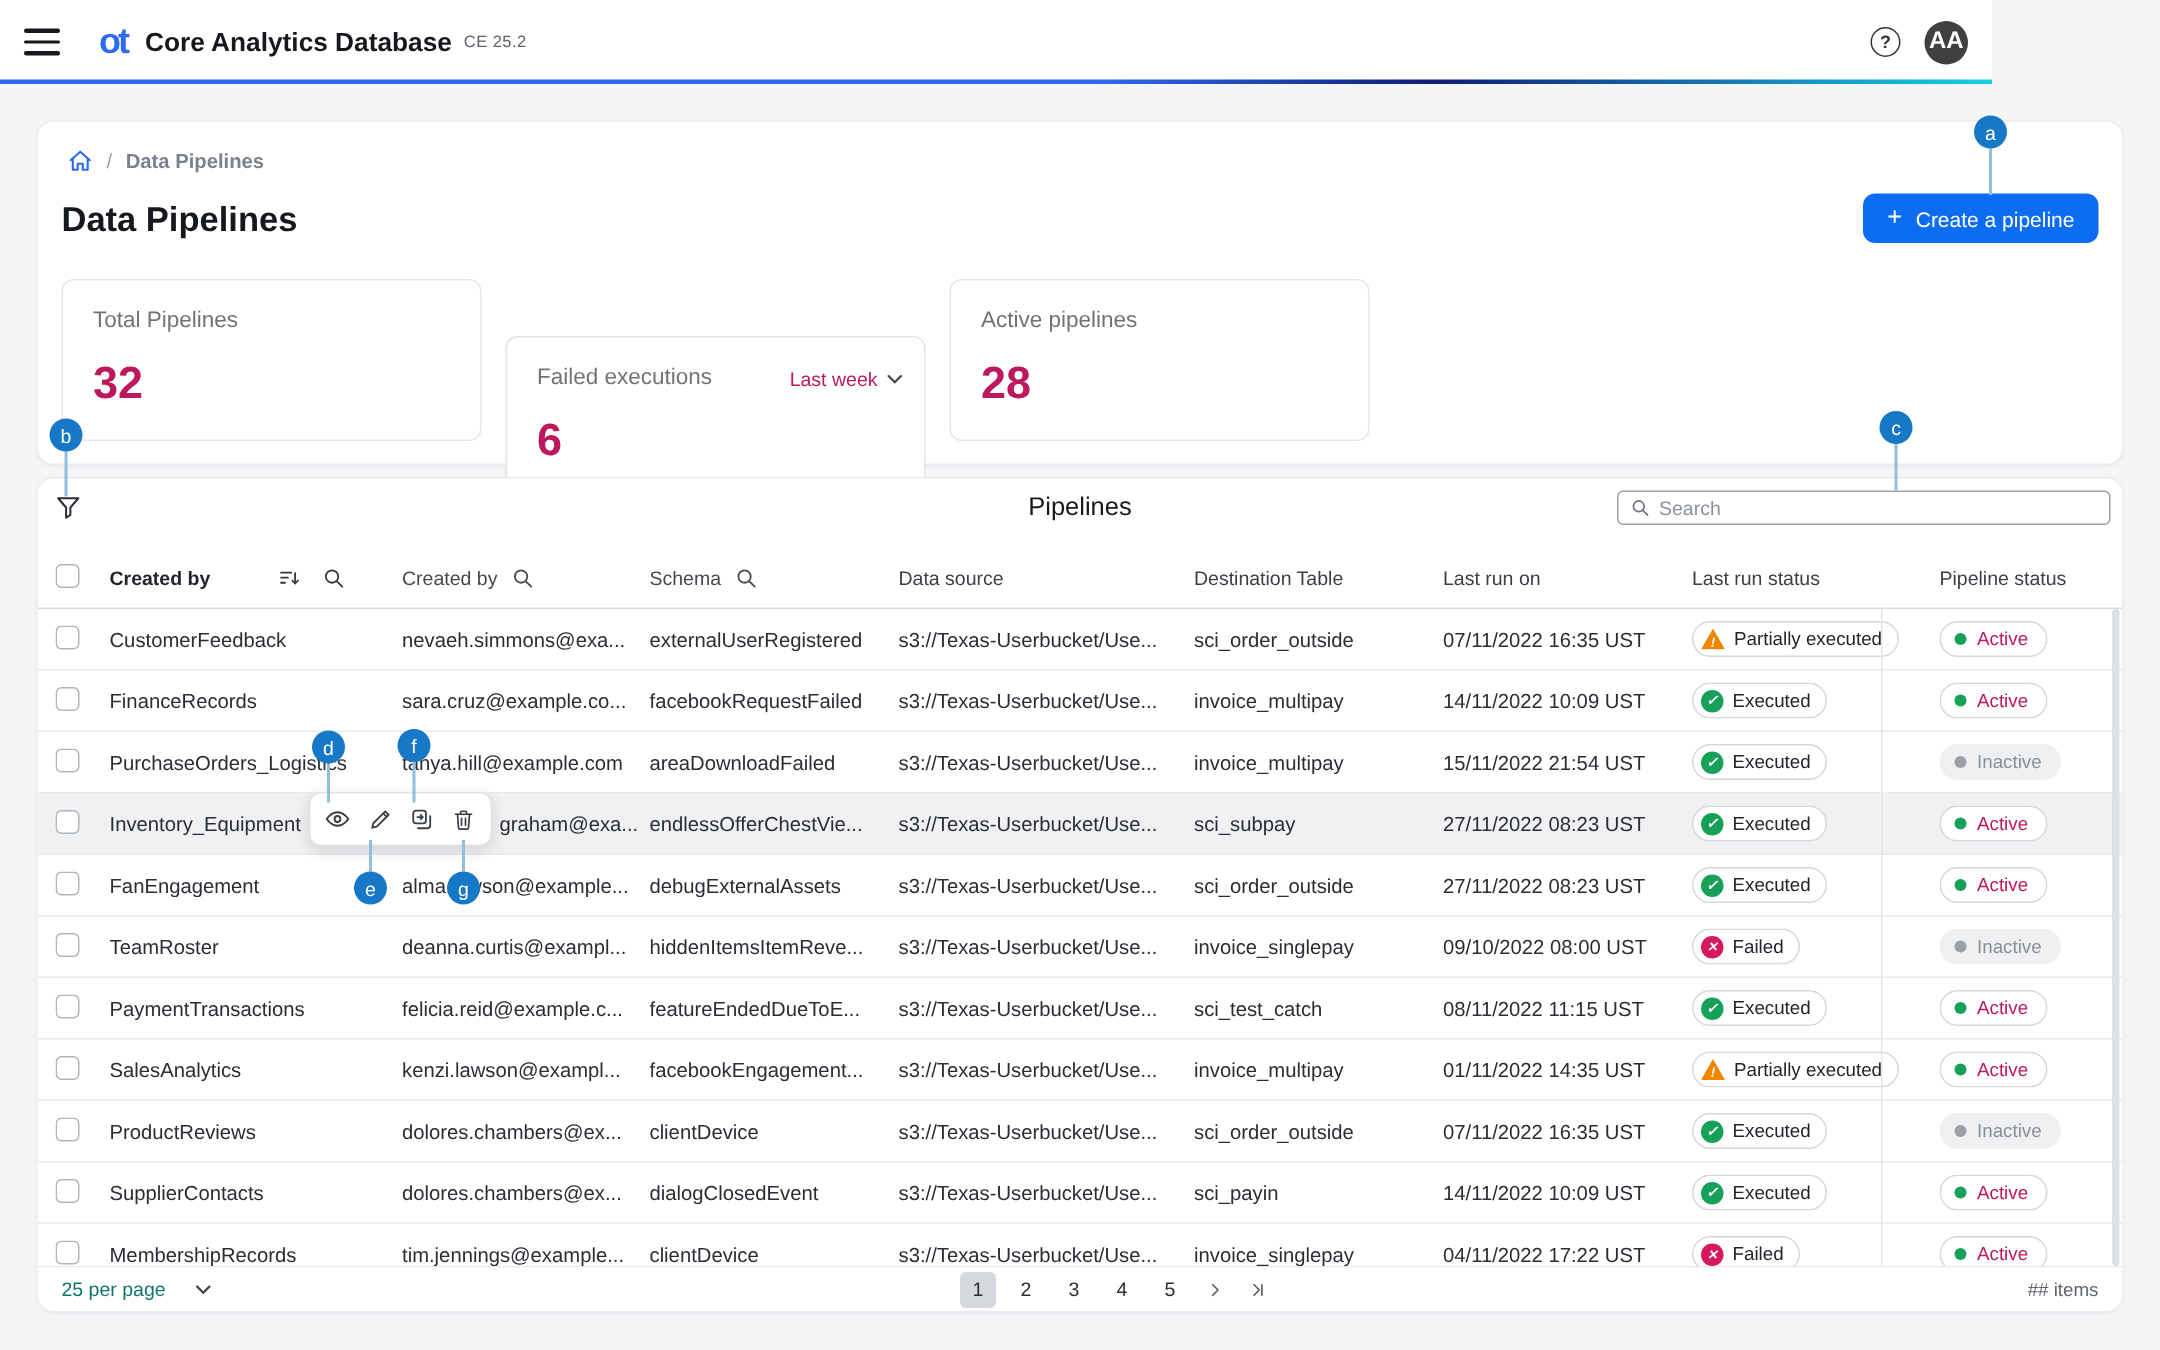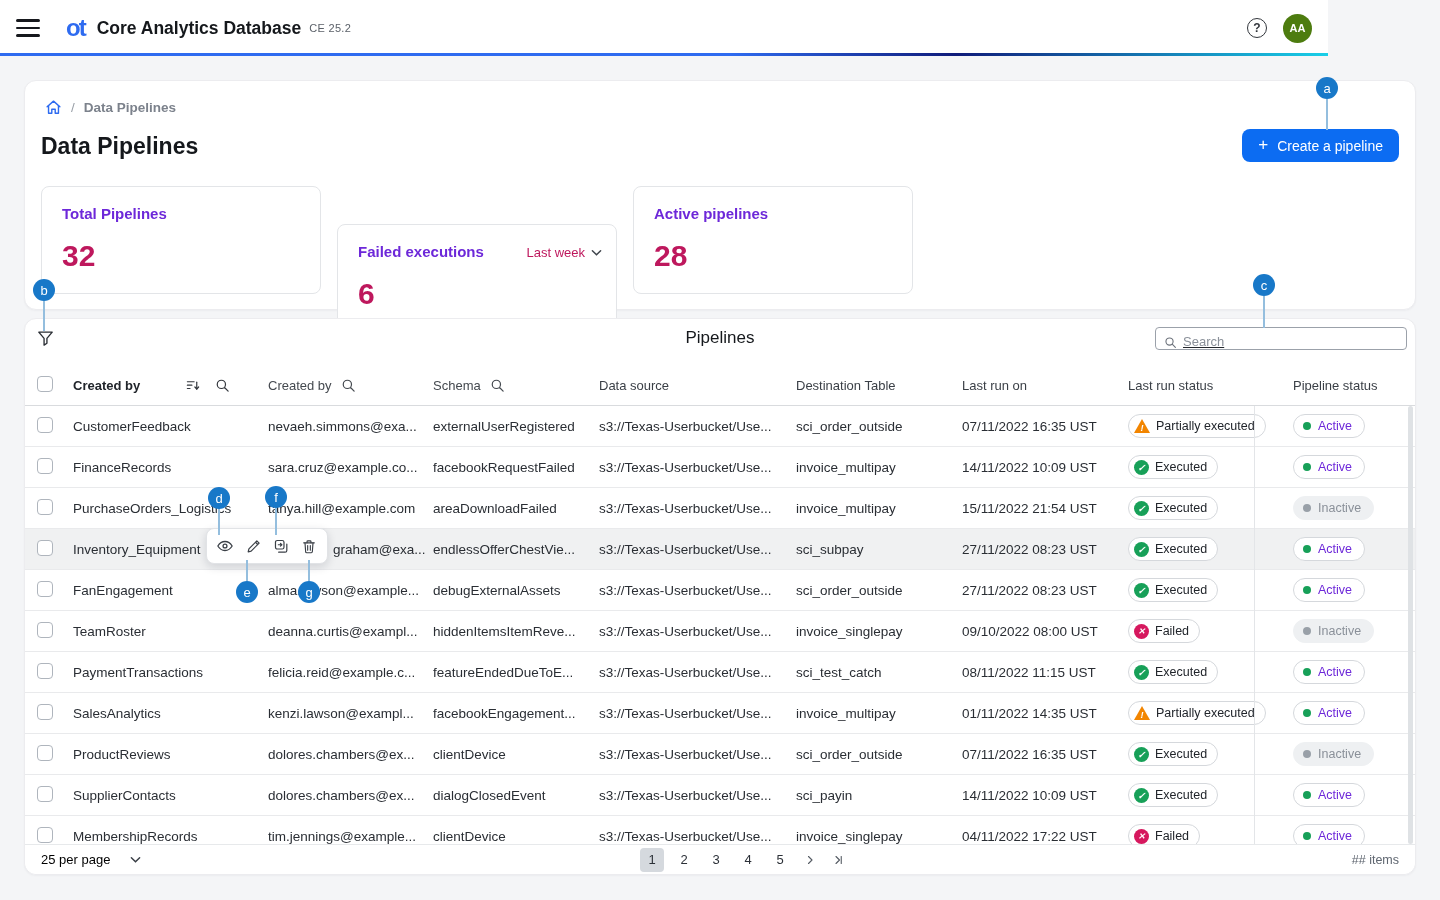--- a/index.html
+++ b/index.html
@@ -12,50 +12,50 @@
   .appbar::after { content:""; position:absolute; left:0; bottom:0; width:100%; height:3px;
             background:linear-gradient(90deg,#2e6bf0 0%,#2e6bf0 55%,#101c7a 72%,#19cfe8 100%); }
   .hamburger { width:24px; height:24px; display:flex; flex-direction:column; justify-content:center; gap:5px; cursor:pointer; }
   .hamburger i { display:block; height:2.4px; background:#16181d; border-radius:2px; }
   .logo { font-weight:800; font-size:24px; color:#2e6bf0; letter-spacing:-2px; margin:0 12px 0 26px; font-style:normal; }
   .app-title { font-size:17.5px; font-weight:600; color:#15181c; }
   .app-version { font-size:11px; color:#5b6169; margin-left:8px; letter-spacing:.3px; }
   .appbar-right { margin-left:auto; display:flex; align-items:center; gap:16px; }
   .help { width:20px; height:20px; border:1.6px solid #32363c; border-radius:50%;
           display:flex; align-items:center; justify-content:center; font-size:12px; font-weight:700; color:#32363c; }
-  .avatar { width:29px; height:29px; border-radius:50%; background:#4d7c0f; color:#fff;
-            display:flex; align-items:center; justify-content:center; font-size:11px; font-weight:700; }
+  .avatar { width:29px; height:29px; border-radius:50%; background:#404040; color:#fff;
+            display:flex; align-items:center; justify-content:center; font-size:16px; font-weight:700; }
 
   
   .card { position:absolute; background:#fff; border-radius:12px; border:1px solid #ececef;
           box-shadow:0 1px 2px rgba(16,24,40,.04); }
   .topcard { left:24px; top:80px; width:1392px; height:230px; }
   .tablecard { left:24px; top:318px; width:1392px; height:557px; overflow:hidden; }
 
   
   .breadcrumb { position:absolute; left:20px; top:18px; display:flex; align-items:center; gap:9px;
                 font-size:13.5px; font-weight:700; color:#7c828c; }
   .breadcrumb .sep { color:#9aa0a8; font-weight:400; }
   .page-title { position:absolute; left:16px; top:52px; font-size:23px; font-weight:600; color:#15181c; }
   .create-btn { position:absolute; right:16px; top:48px; height:33px; padding:0 16px; border:none;
                 background:#0c6cf2; color:#fff; border-radius:8px; font-size:14px;
                 font-family:"Liberation Sans",sans-serif; display:flex; align-items:center; gap:9px; cursor:pointer; }
   .create-btn .plus { font-size:17px; font-weight:400; margin-top:-1px; }
 
   
   .stat { position:absolute; top:105px; width:280px; height:108px; border:1px solid #e3e5e8; border-radius:8px; background:#fff; }
-  .stat .slabel { position:absolute; left:20px; top:18px; font-size:15px; font-weight:700; color:#6d28d9; }
+  .stat .slabel { position:absolute; left:20px; top:18px; font-size:15px; font-weight:400; color:#737373; }
   .stat .svalue { position:absolute; left:20px; top:52px; font-size:30px; font-weight:700; color:#be185d; }
   .stat .range { position:absolute; right:14px; top:20px; font-size:13px; color:#be185d; display:flex; align-items:center; gap:6px; cursor:pointer; }
 
   
   .filter-btn { position:absolute; left:11px; top:10px; width:20px; height:20px; cursor:pointer; color:#2b2f35; }
   .tbl-title { position:absolute; left:0; top:9px; width:100%; text-align:center; font-size:17px; font-weight:400; color:#15181c; }
-  .searchbox { position:absolute; right:8px; top:8px; width:252px; height:23px; border:1px solid #9ba1aa; border-radius:4px;
-               background:#fff; display:flex; align-items:flex-end; padding:0 8px; gap:6px;text-decoration:underline; }
+  .searchbox { position:absolute; right:8px; top:8px; width:329px; height:23px; border:1px solid #9ba1aa; border-radius:4px;
+               background:#fff; display:flex; align-items:center; padding:0 8px; gap:6px; }
   .searchbox input { border:none; outline:none; flex:1; font-size:13px; font-family:"Liberation Sans",sans-serif; color:#23272d; background:transparent; }
   .searchbox input::placeholder { color:#8b919a; }
 
   .grid { display:grid; grid-template-columns:36px 195px 165px 166px 197px 166px 166px 165px 1fr;
           align-items:center; padding-left:12px; }
   .thead { position:absolute; left:0; top:47px; width:100%; height:40px; border-bottom:1px solid #d9dbde;
            font-size:13px; color:#3a3f46; }
   .thead .h1 { font-weight:700; color:#21252b; display:flex; align-items:center; }
   .thead .hic { display:flex; align-items:center; gap:14px; margin-left:auto; padding-right:24px; color:#33373d; }
   .thead .h2 { display:flex; align-items:center; gap:9px; color:#44494f; }
@@ -74,39 +74,39 @@
   .badge em, .pbadge em { font-style:normal; }
   .badge .ic { width:15px; height:15px; border-radius:50%; display:flex; align-items:center; justify-content:center;
                color:#fff; font-size:9.5px; font-weight:700; flex:none; }
   .badge.executed .ic { background:#17a058; } .badge.executed .ic::before { content:"✓"; }
   .badge.failed .ic { background:#d6185e; } .badge.failed .ic::before { content:"✕"; font-size:8.5px; }
   .badge.partial .ic { border-radius:0; background:#f28500; clip-path:polygon(50% 0,100% 100%,0 100%);
                        width:16px; height:14px; align-items:flex-end; }
   .badge.partial .ic::before { content:"!"; font-size:9px; line-height:10px; }
 
   .pbadge { display:inline-flex; align-items:center; gap:7px; height:24px; padding:0 12px 0 9px;
-            border:1px solid #d5d8dc; border-radius:999px; background:#fff; font-size:12.5px; color:#6d28d9; }
+            border:1px solid #d5d8dc; border-radius:999px; background:#fff; font-size:12.5px; color:#be185d; }
   .pbadge .dot { width:8px; height:8px; border-radius:50%; flex:none; }
   .pbadge.active .dot { background:#17a058; }
   .pbadge.inactive { background:#eef0f2; border-color:#eef0f2; color:#8a9099; }
   .pbadge.inactive .dot { background:#99a0a8; }
 
   .col-divider { position:absolute; left:1229px; top:87px; width:1px; height:440px; background:#e3e5e8; }
   .vscroll { position:absolute; right:2px; top:87px; width:5px; height:438px; background:#dfe2e5; border-radius:3px; }
 
   
   .rowtools { position:absolute; left:181px; top:209px; width:122px; height:36px; background:#fff;
               border:1px solid #e1e3e6; border-radius:8px; box-shadow:0 3px 10px rgba(16,24,40,.14);
               display:flex; align-items:center; justify-content:space-around; padding:0 4px; color:#3a3f46; }
   .rowtools .tool { width:20px; height:20px; cursor:pointer; display:flex; align-items:center; justify-content:center; }
 
   
   .tfoot { position:absolute; left:0; bottom:0; width:100%; height:30px; background:#fff;
            border-top:1px solid #e7e9eb; border-radius:0 0 12px 12px; display:flex; align-items:center; padding:0 16px; }
-  .perpage { display:flex; align-items:center; gap:20px; font-size:13px; color:#000000; cursor:pointer; }
+  .perpage { display:flex; align-items:center; gap:20px; font-size:13px; color:#0f766e; cursor:pointer; }
   .pager { position:absolute; left:50%; transform:translateX(-50%); margin-left:24px; display:flex; align-items:center; gap:8px; }
   .pagebtn { min-width:24px; height:24px; border:none; background:transparent; border-radius:4px;
              font-size:13px; color:#2c3138; font-family:"Liberation Sans",sans-serif; cursor:pointer; }
   .pagebtn.active { background:#d5d9de; }
   .pager .nav { width:20px; height:20px; display:flex; align-items:center; justify-content:center; color:#555b63; cursor:pointer; }
   .items-count { margin-left:auto; font-size:12.5px; color:#5f6670; }
 
   
   .ann { position:absolute; width:22px; height:22px; border-radius:50%; background:#1878c8; color:#fff;
          font-size:13px; display:flex; align-items:center; justify-content:center; z-index:60; }

